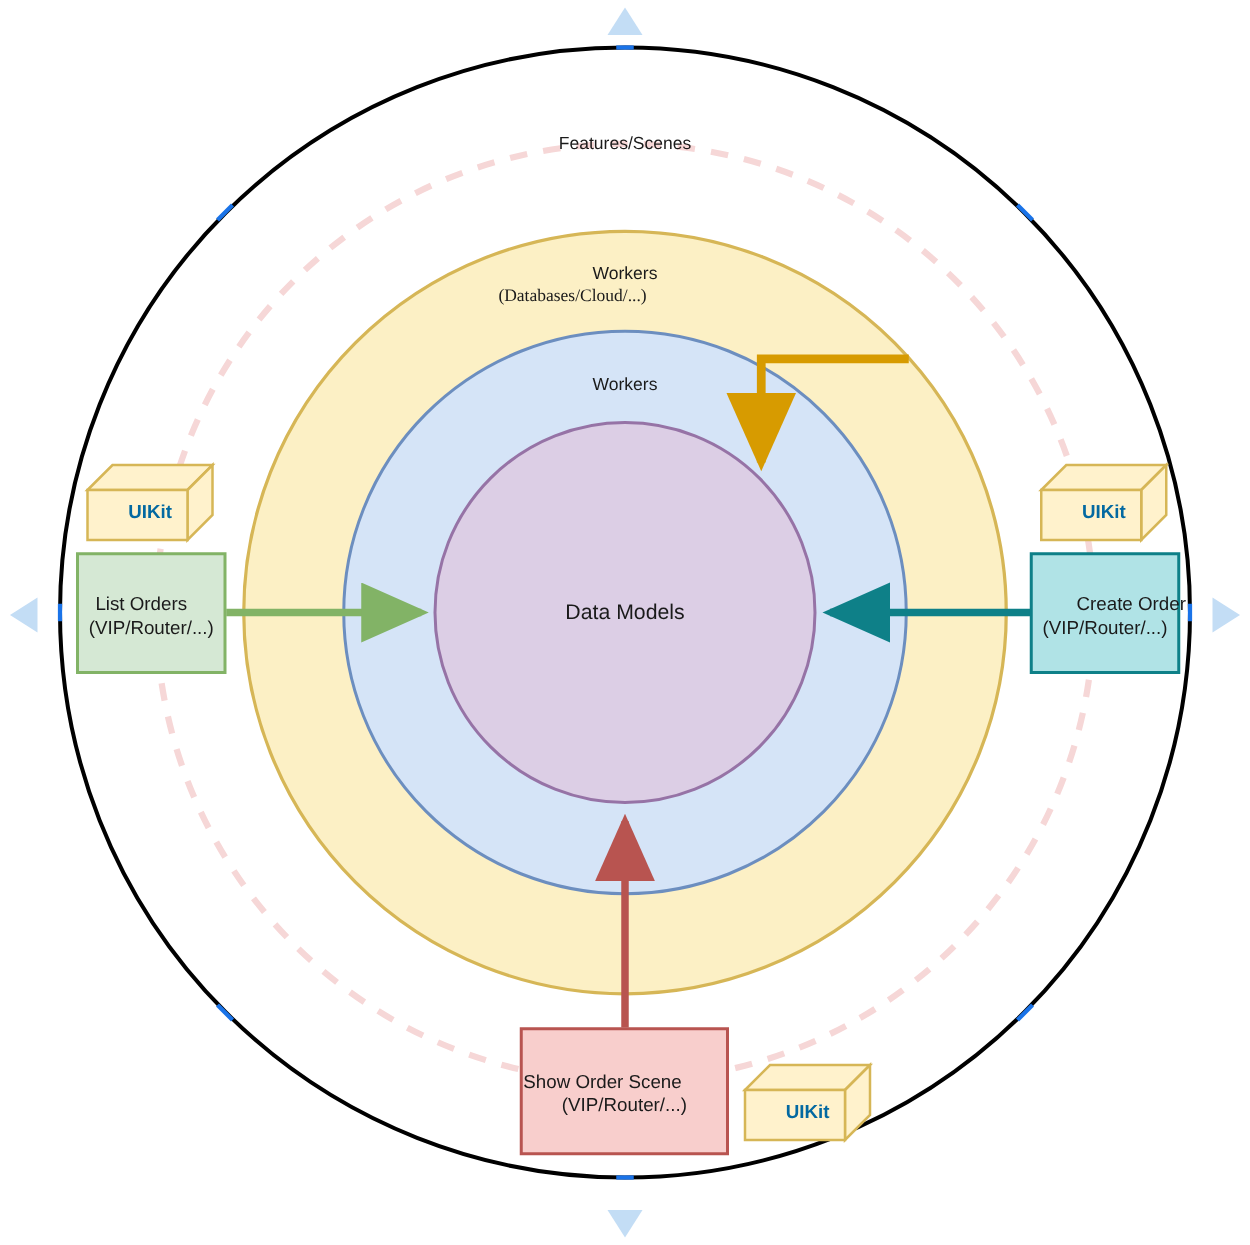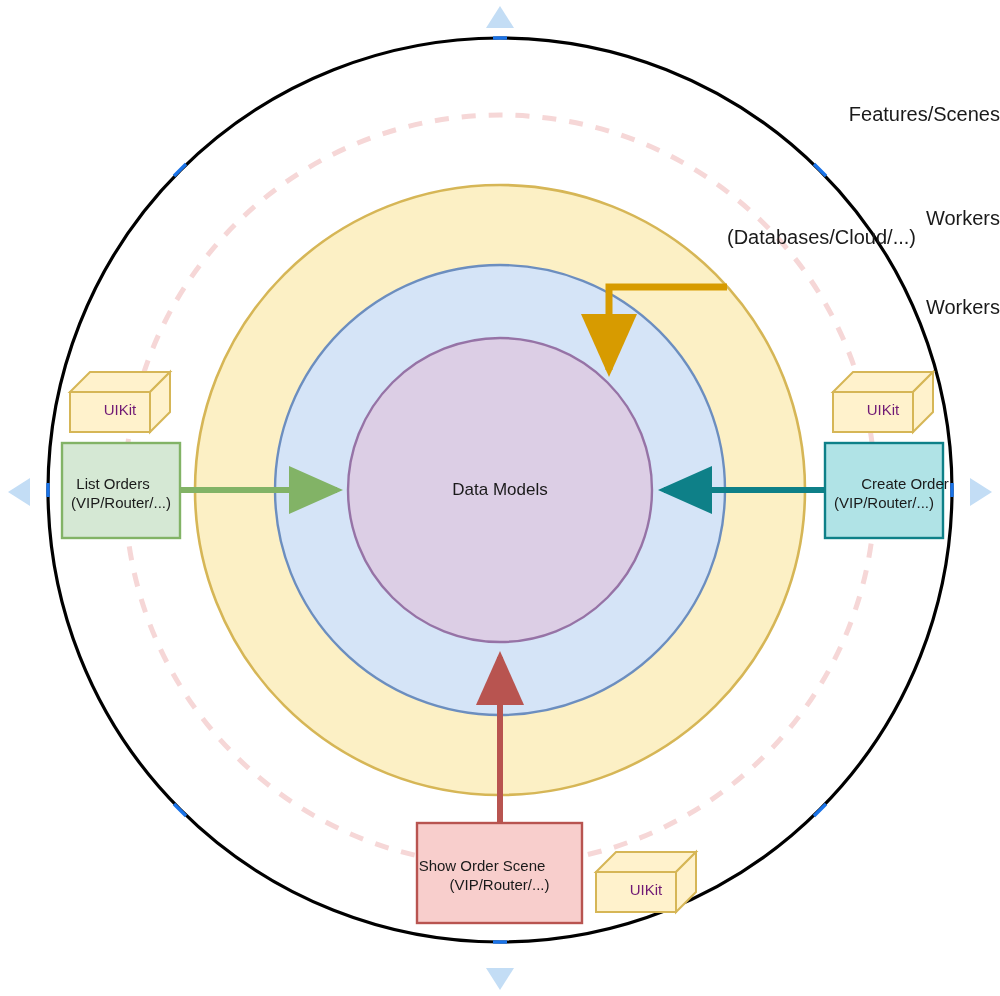--- a/index.html
+++ b/index.html
@@ -2,24 +2,24 @@
 <html><head>
 <meta charset="utf-8">
 <style>
   html,body{margin:0;padding:0;background:#ffffff;}
   body{width:1000px;height:996px;position:relative;overflow:hidden;
        font-family:"Liberation Sans","DejaVu Sans",sans-serif;}
   #stage{position:absolute;left:0;top:0;width:1000px;height:996px;}
   svg.layer{position:absolute;left:0;top:0;width:1000px;height:996px;}
   .lbl{position:absolute;text-align:center;color:#1a1a1a;
        font-size:15px;line-height:19px;white-space:pre;pointer-events:none;}
-  .ring-lbl{font-size:20px;text-align:right;}
+  .ring-lbl{font-size:14px;}
   .center-lbl{font-size:17px;}
-  .cube-lbl{position:absolute;font-size:15px;color:#701a75;
-            text-align:center;white-space:pre;pointer-events:none;}
+  .cube-lbl{position:absolute;font-size:15px;color:#0369a1;
+            text-align:center;white-space:pre;pointer-events:none;font-weight:bold;}
 </style>
 </head>
 <body>
 
 <div id="stage">
 
   <svg class="layer" viewBox="0 0 1000 996" xmlns="http://www.w3.org/2000/svg">
     <defs>
       <marker id="ah-green" markerWidth="10" markerHeight="10" refX="8" refY="4" orient="auto" markerUnits="strokeWidth">
         <path d="M0,0 L9,4 L0,8 z" fill="#82B366"></path>
@@ -88,21 +88,21 @@
       <line x1="174" y1="176" x2="186" y2="164"></line>
       <line x1="814" y1="164" x2="826" y2="176"></line>
       <line x1="174" y1="804" x2="186" y2="816"></line>
       <line x1="814" y1="816" x2="826" y2="804"></line>
     </g>
   </svg>
 
   <div class="lbl ring-lbl" style="left:0;top:105px;width:1000px;">Features/Scenes</div>
 
   <div class="lbl ring-lbl" style="left:0;top:209px;width:1000px;">Workers</div>
-  <div class="lbl ring-lbl" style="left:0;top:228px;width:916px;">(Databases/Cloud/...)</div>
+  <div class="lbl ring-lbl" style="left:0;top:228px;width:916px;font-family:Liberation Serif, serif;">(Databases/Cloud/...)</div>
 
   <div class="lbl ring-lbl" style="left:0;top:298px;width:1000px;">Workers</div>
 
   <div class="lbl center-lbl" style="left:0;top:480px;width:1000px;">Data Models</div>
 
   <div class="lbl" style="left:54px;top:474px;width:118px;">List Orders</div>
   <div class="lbl" style="left:56px;top:493px;width:130px;">(VIP/Router/...)</div>
 
   <div class="lbl" style="left:846px;top:474px;width:118px;">Create Order</div>
   <div class="lbl" style="left:819px;top:493px;width:130px;">(VIP/Router/...)</div>

